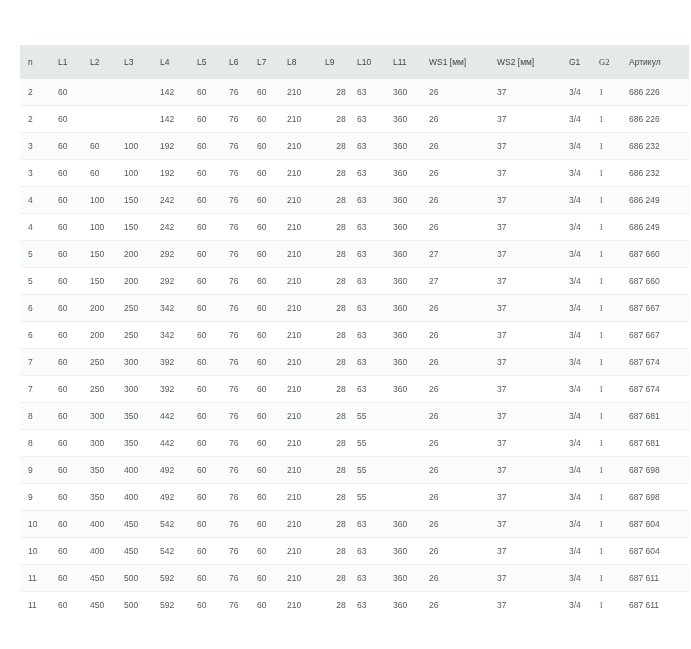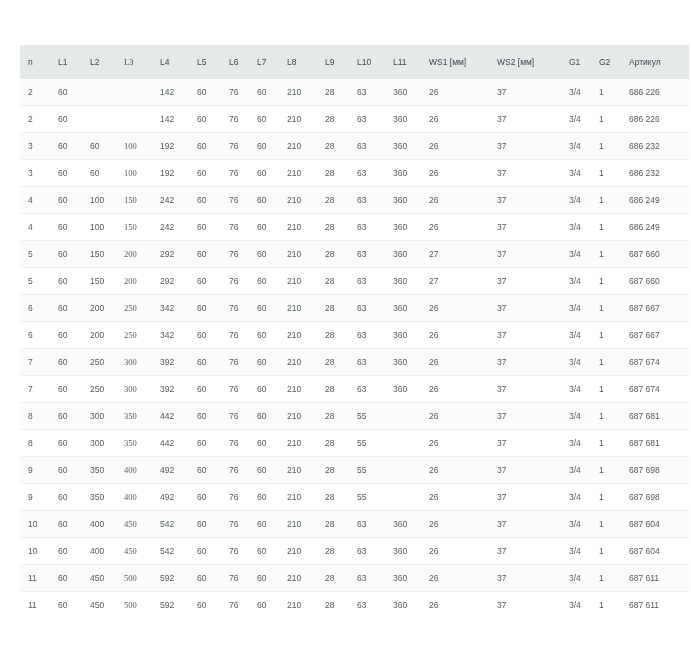--- a/index.html
+++ b/index.html
@@ -53,33 +53,33 @@
   tbody tr:nth-child(even) {
     background: #ffffff;
   }
   tbody tr:last-child td {
     border-bottom: none;
   }
   
   .c-n    { width: 30px; padding-left: 8px !important; }
   .c-l1   { width: 32px; margin-top: 8px; }
   .c-l2   { width: 34px; }
-  .c-l3   { width: 36px; font-family: Liberation Serif, serif; }
+  .c-l3   { width: 36px; }
   .c-l4   { width: 37px; }
   .c-l5   { width: 32px; margin-left: 7px; }
   .c-l6   { width: 28px; }
   .c-l7   { width: 30px; margin-left: 41px; }
   .c-l8   { width: 38px; margin-left: 20px; }
-  .c-l9   { width: 32px; }
+  .c-l9   { width: 32px; text-align: center; }
   .c-l10  { width: 36px; }
   .c-l11  { width: 36px; }
   .c-ws1  { width: 68px; margin-top: 22px; }
   .c-ws2  { width: 72px; margin-left: 48px; }
   .c-g1   { width: 30px; }
-  .c-g2   { width: 30px; }
+  .c-g2   { width: 30px; font-family: Liberation Serif, serif; }
   .c-art  { width: 60px; margin-top: 40px; }
 </style>
 </head>
 <body>
 
 <div class="page">
   <table class="spec-table">
     <thead>
       <tr>
           <th class="c-n">n</th>

